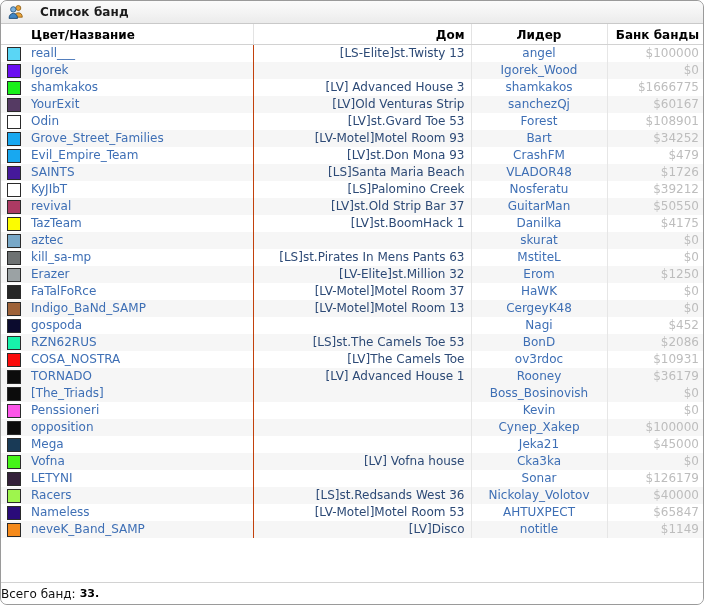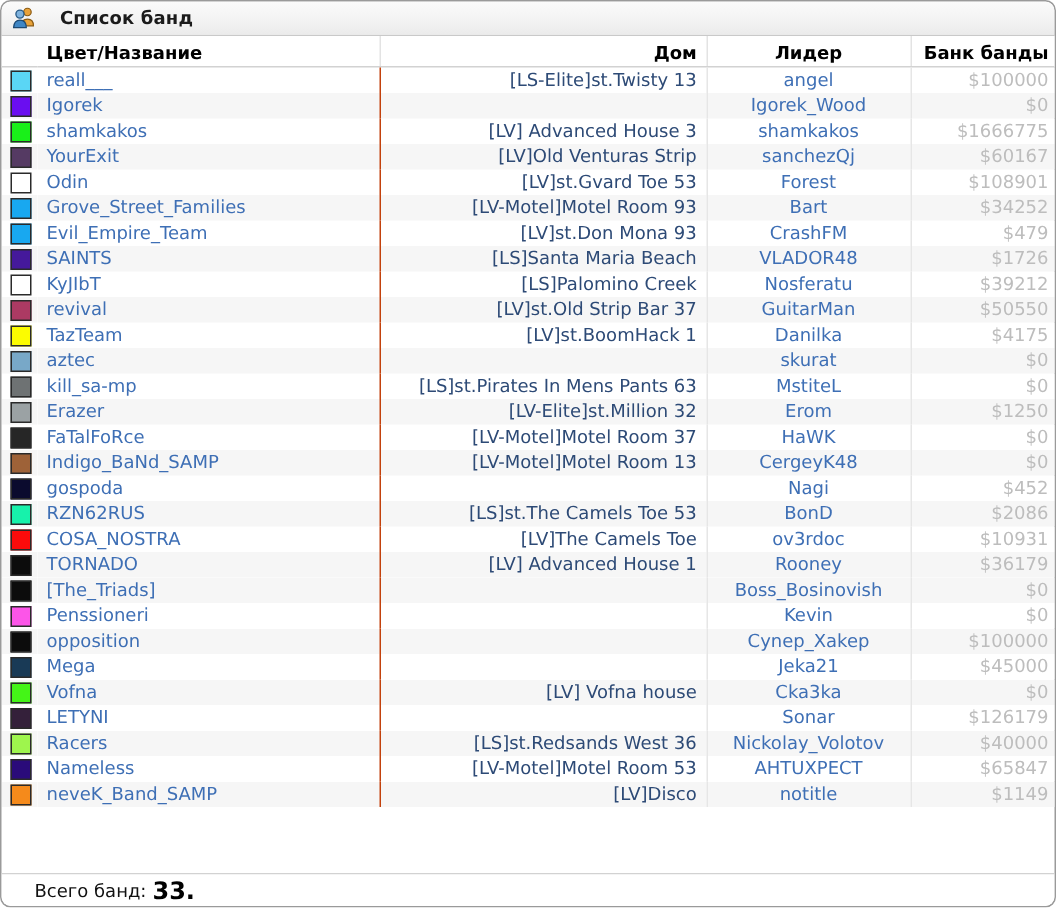--- a/index.html
+++ b/index.html
@@ -138,31 +138,31 @@
     position: absolute;
     left: 0;
     right: 0;
     bottom: 0;
     height: 22px;
     box-sizing: border-box;
     background: #ffffff;
     border-top: 1px solid #d2d2d2;
     display: flex;
     align-items: center;
-    padding-left: 22px;
+    padding-left: 0;
     border-radius: 0 0 6px 6px;
   }
   #footer .ftxt {
     font-family: "DejaVu Sans", "Liberation Sans", sans-serif;
     font-size: 12px;
     color: #111111;
   }
   #footer .fcount {
     font-family: "DejaVu Sans", "Liberation Sans", sans-serif;
-    font-size: 16px;
+    font-size: 11px;
     font-weight: bold;
     color: #000000;
     margin-left: 4px;
   }
 </style>
 </head>
 <body>
 
 <div id="window">
 

